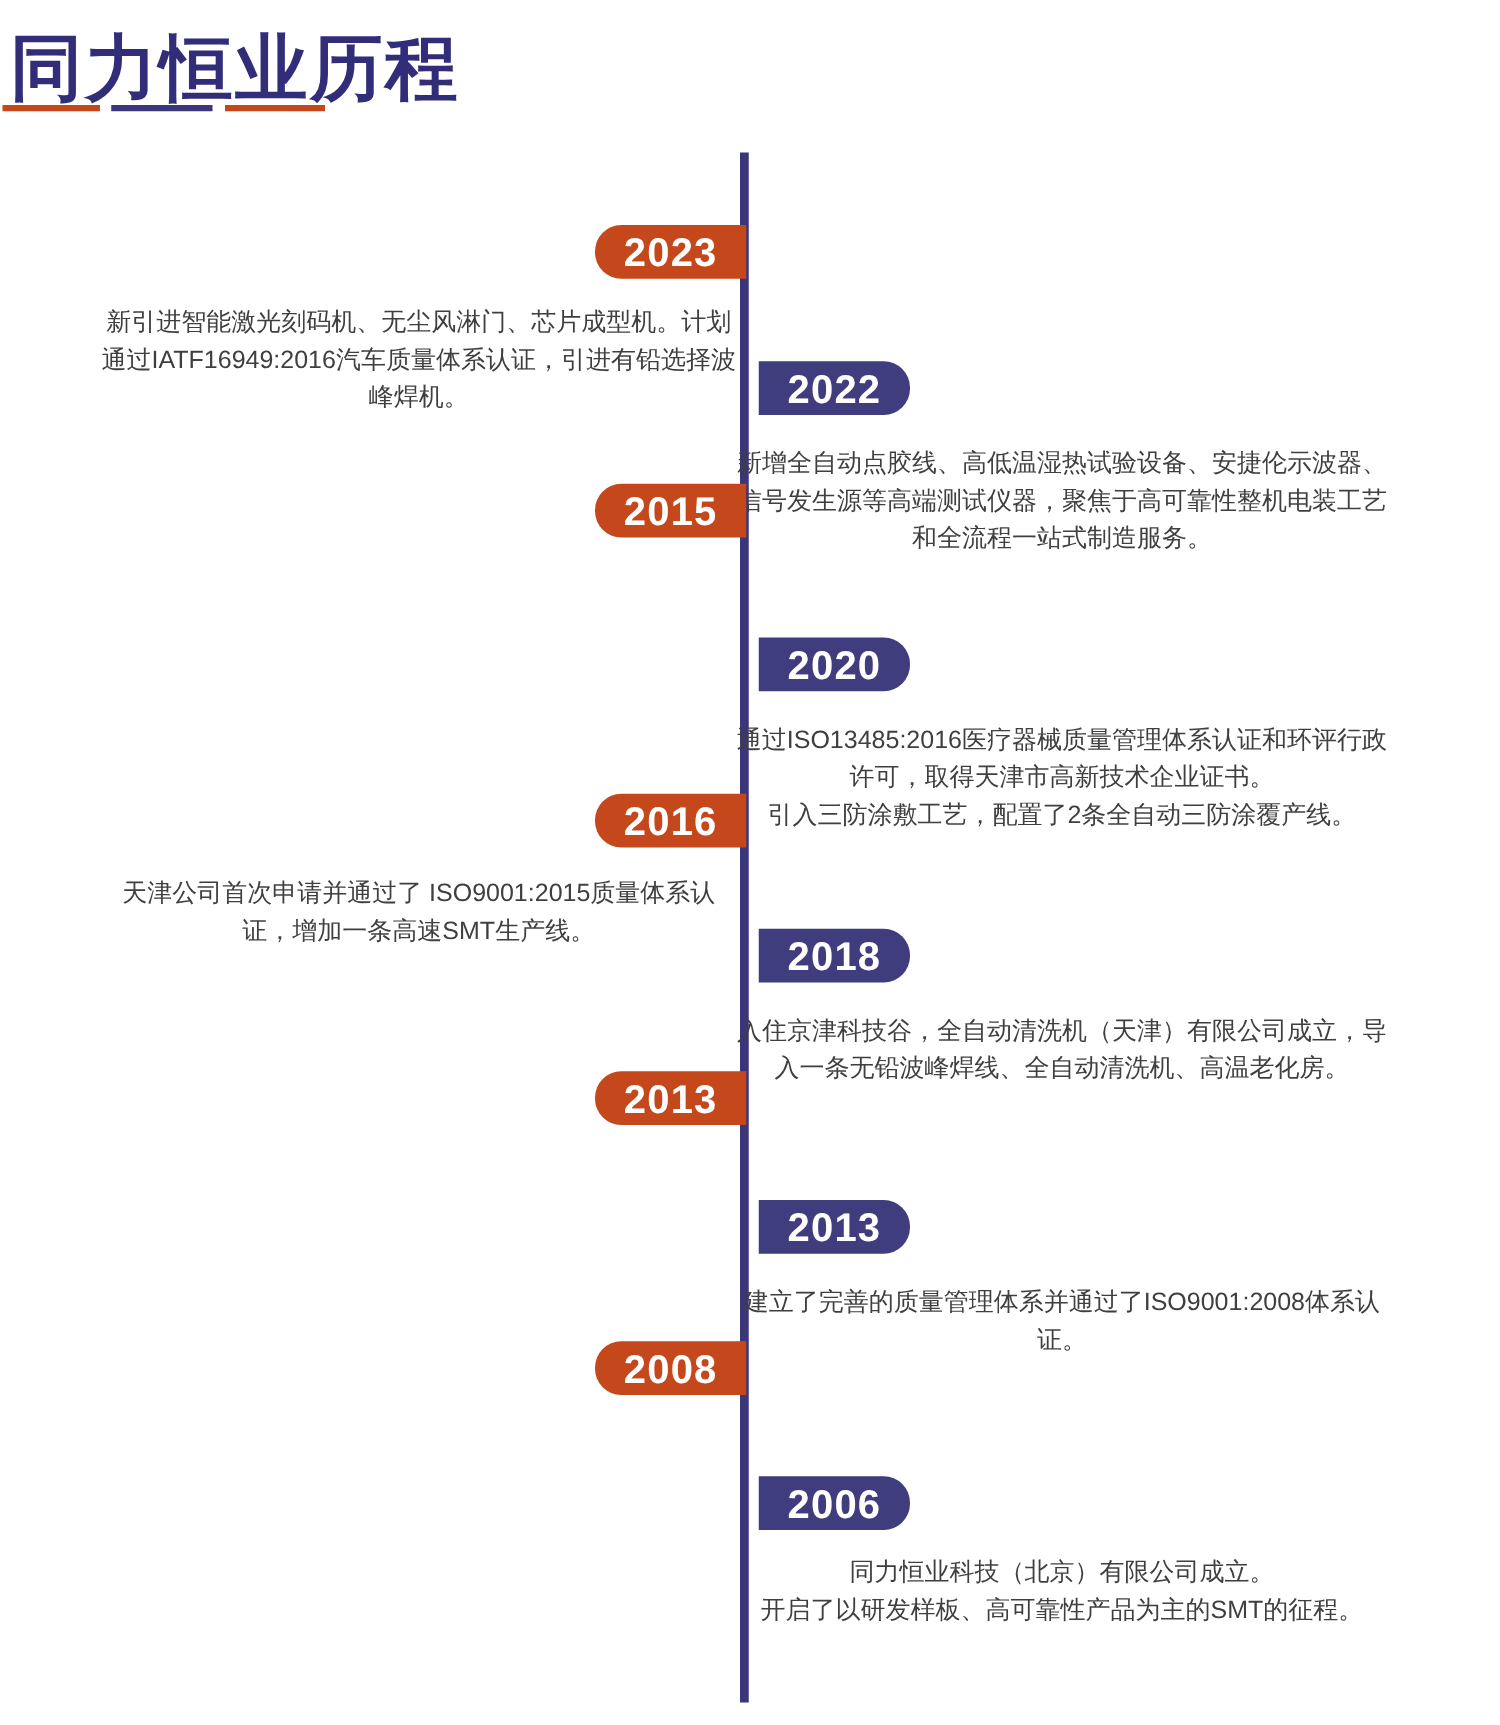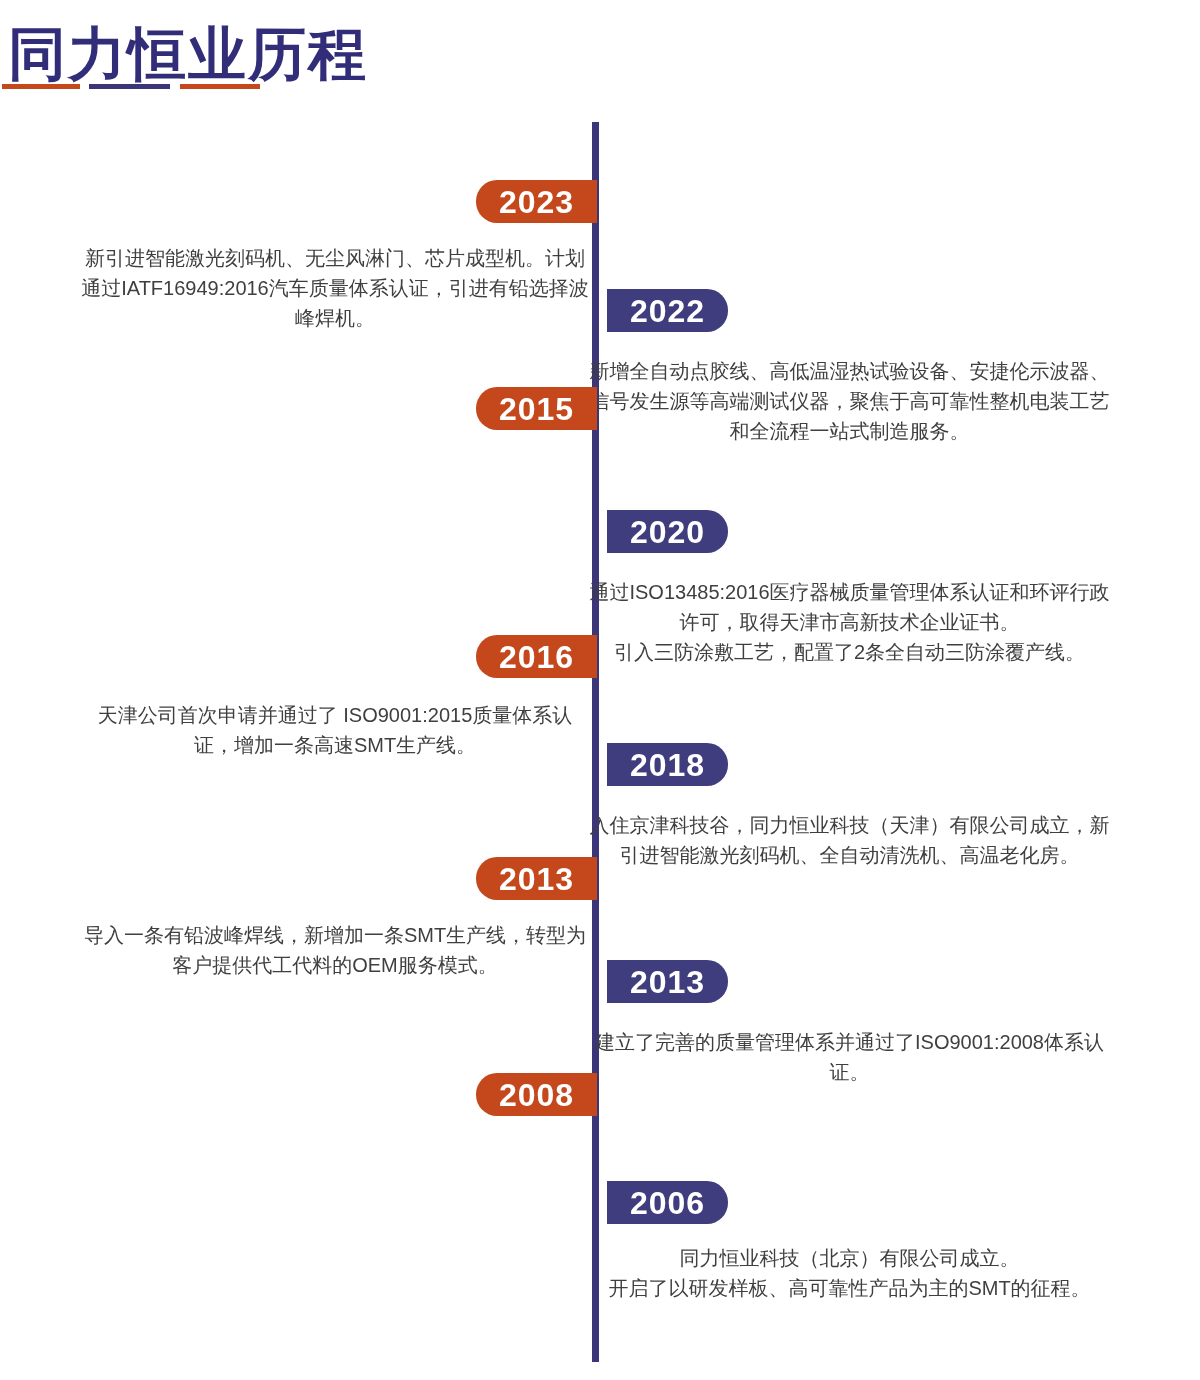--- a/index.html
+++ b/index.html
@@ -55,24 +55,23 @@
   <div class="badge left" style="top:387px">2015</div>
 
   <div class="badge right" style="top:510px">2020</div>
   <div class="entry right" style="top:577px">通过ISO13485:2016医疗器械质量管理体系认证和环评行政许可，取得天津市高新技术企业证书。
 引入三防涂敷工艺，配置了2条全自动三防涂覆产线。</div>
 
   <div class="badge left" style="top:635px">2016</div>
   <div class="entry left" style="top:700px">天津公司首次申请并通过了 ISO9001:2015质量体系认证，增加一条高速SMT生产线。</div>
 
   <div class="badge right" style="top:743px">2018</div>
-  <div class="entry right" style="top:810px">入住京津科技谷，同力恒业科技（天津）有限公司成立，新引进智能激光刻码机、全自动清洗机、高温老化房。</div>
+  <div class="entry right" style="top:810px">入住京津科技谷，全自动清洗机（天津）有限公司成立，导入一条无铅波峰焊线、全自动清洗机、高温老化房。</div>
 
   <div class="badge left" style="top:857px">2013</div>
-  <div class="entry left" style="top:920px">导入一条有铅波峰焊线，新增加一条SMT生产线，转型为客户提供代工代料的OEM服务模式。</div>
 
   <div class="badge right" style="top:960px">2013</div>
   <div class="entry right" style="top:1027px">建立了完善的质量管理体系并通过了ISO9001:2008体系认证。</div>
 
   <div class="badge left" style="top:1073px">2008</div>
 
   <div class="badge right" style="top:1181px">2006</div>
   <div class="entry right" style="top:1243px">同力恒业科技（北京）有限公司成立。
 开启了以研发样板、高可靠性产品为主的SMT的征程。</div>
 

